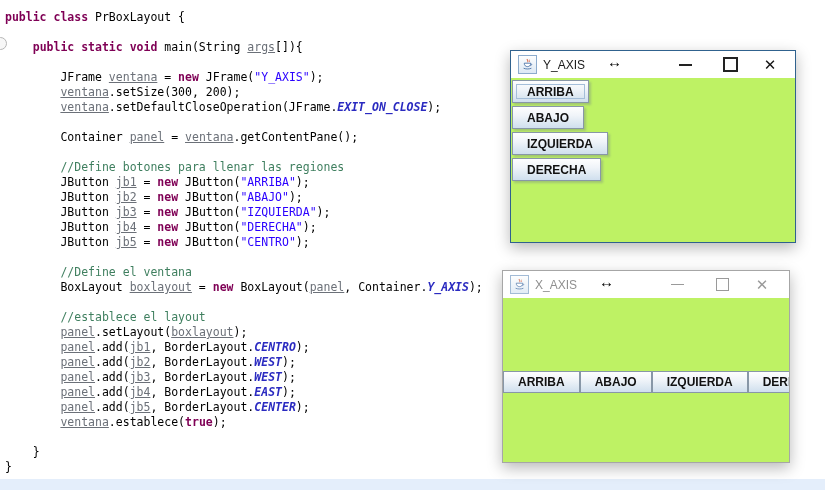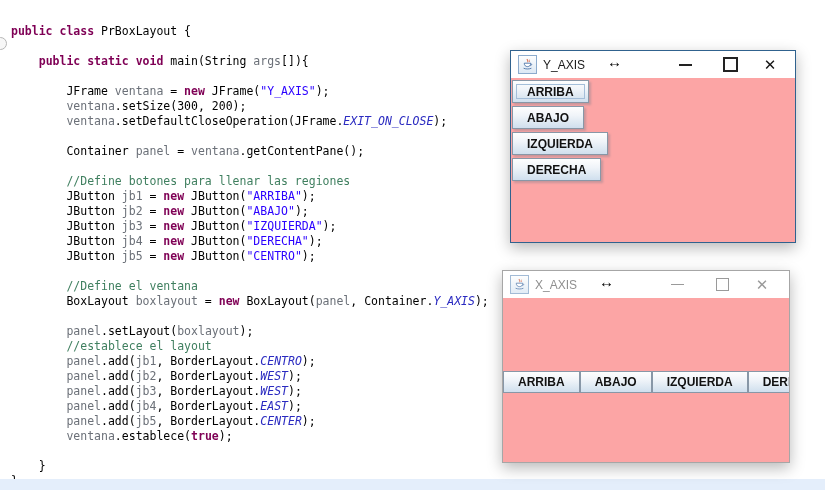--- a/index.html
+++ b/index.html
@@ -1,30 +1,30 @@
 <!DOCTYPE html>
 <html><head>
 <meta charset="utf-8">
 <style>
   html,body{margin:0;padding:0;background:#fff;}
   .screen{position:relative;width:825px;height:494px;background:#ffffff;overflow:hidden;
           font-family:"Liberation Sans",sans-serif;}
 
   
   .editor{position:absolute;inset:0;background:#fff;}
-  #code{position:absolute;left:5px;top:24px;right:0;
+  #code{position:absolute;left:5px;top:10px;right:0;
         font-family:"DejaVu Sans Mono","Liberation Mono",monospace;
-        font-size:11.5px;line-height:15px;margin-left:6px;}
+        font-size:11.5px;line-height:15px;}
   .line{height:15px;white-space:pre;}
   .tok-pl{color:#000000;}
   .tok-kw{color:#7f0055;font-weight:bold;}
   .tok-str{color:#2a00ff;}
   .tok-com{color:#3f7f5f;}
-  .tok-const{color:#2a2ac0;font-style:italic;font-weight:normal;}
-  .tok-var{color:#6b7078;}
+  .tok-const{color:#2a2ac0;font-style:italic;font-weight:bold;}
+  .tok-var{color:#6b7078;text-decoration:underline;}
   .current-line{position:absolute;left:0;right:0;top:479px;height:11px;background:#e4eefb;}
   .run-gutter{position:absolute;left:-6px;top:37px;width:11px;height:11px;border-radius:50%;
               background:#f7f7f7;border:1px solid #b5b5b5;}
 
   
   .win{position:absolute;background:#fff;box-shadow:0 5px 14px rgba(0,0,0,.28);}
   .win-active{border:1px solid #30628e;}
   .win-inactive{border:1px solid #a6a6a6;}
   .titlebar{position:relative;height:27px;background:#ffffff;display:flex;align-items:center;}
   .appicon{width:17px;height:17px;margin-left:7px;flex:none;border:1px solid #8cabcd;
@@ -34,21 +34,21 @@
   .win-inactive .title{color:#8f8f8f;}
   .cursor-glyph{position:absolute;left:96px;top:2px;font-size:15px;font-weight:bold;color:#000;}
   .ctrl{position:absolute;top:0;height:27px;width:34px;display:flex;align-items:center;justify-content:center;}
   .ctrl-min{left:157px;}  .ctrl-max{left:202px;}  .ctrl-close{left:242px;}
   .minbar{width:13px;height:2px;background:#222;}
   .maxbox{width:11px;height:11px;border:2px solid #222;}
   .ctrl-close{font-size:15px;color:#111;}
   .win-inactive .minbar{height:1px;background:#9a9a9a;}
   .win-inactive .maxbox{border:1px solid #9a9a9a;}
   .win-inactive .ctrl-close{color:#9a9a9a;}
-  .content{position:relative;background:#fca5a5;overflow:hidden;}
+  .content{position:relative;background:#bef264;overflow:hidden;}
   #win-y .content{height:164px;}
   #win-x .content{height:164px;}
 
   
   .swing-btn{box-sizing:border-box;border:1px solid #8897a7;color:#111;
              font-family:"Liberation Sans",sans-serif;font-size:12px;font-weight:bold;
              background:linear-gradient(180deg,#fefefe 0%,#f0f4f9 40%,#dde8f2 75%,#d0dfee 100%);
              display:flex;align-items:center;justify-content:center;
              padding:0 14px;box-shadow:2px 2px 2px rgba(110,120,135,.35);}
   .ycol{position:absolute;left:1px;top:2px;display:flex;flex-direction:column;align-items:flex-start;gap:3px;}
@@ -78,22 +78,22 @@
         <div class="line"><span class="tok-pl">        </span><span class="tok-com">//Define botones para llenar las regiones</span></div>
         <div class="line"><span class="tok-pl">        JButton </span><span class="tok-var">jb1</span><span class="tok-pl"> = </span><span class="tok-kw">new</span><span class="tok-pl"> JButton(</span><span class="tok-str">"ARRIBA"</span><span class="tok-pl">);</span></div>
         <div class="line"><span class="tok-pl">        JButton </span><span class="tok-var">jb2</span><span class="tok-pl"> = </span><span class="tok-kw">new</span><span class="tok-pl"> JButton(</span><span class="tok-str">"ABAJO"</span><span class="tok-pl">);</span></div>
         <div class="line"><span class="tok-pl">        JButton </span><span class="tok-var">jb3</span><span class="tok-pl"> = </span><span class="tok-kw">new</span><span class="tok-pl"> JButton(</span><span class="tok-str">"IZQUIERDA"</span><span class="tok-pl">);</span></div>
         <div class="line"><span class="tok-pl">        JButton </span><span class="tok-var">jb4</span><span class="tok-pl"> = </span><span class="tok-kw">new</span><span class="tok-pl"> JButton(</span><span class="tok-str">"DERECHA"</span><span class="tok-pl">);</span></div>
         <div class="line"><span class="tok-pl">        JButton </span><span class="tok-var">jb5</span><span class="tok-pl"> = </span><span class="tok-kw">new</span><span class="tok-pl"> JButton(</span><span class="tok-str">"CENTRO"</span><span class="tok-pl">);</span></div>
         <div class="line"></div>
         <div class="line"><span class="tok-pl">        </span><span class="tok-com">//Define el ventana</span></div>
         <div class="line"><span class="tok-pl">        BoxLayout </span><span class="tok-var">boxlayout</span><span class="tok-pl"> = </span><span class="tok-kw">new</span><span class="tok-pl"> BoxLayout(</span><span class="tok-var">panel</span><span class="tok-pl">, Container.</span><span class="tok-const">Y_AXIS</span><span class="tok-pl">);</span></div>
         <div class="line"></div>
+        <div class="line"><span class="tok-pl">        </span><span class="tok-com">//establece el layout</span></div>
         <div class="line"><span class="tok-pl">        </span><span class="tok-var">panel</span><span class="tok-pl">.setLayout(</span><span class="tok-var">boxlayout</span><span class="tok-pl">);</span></div>
-        <div class="line"><span class="tok-pl">        </span><span class="tok-com">//establece el layout</span></div>
         <div class="line"><span class="tok-pl">        </span><span class="tok-var">panel</span><span class="tok-pl">.add(</span><span class="tok-var">jb1</span><span class="tok-pl">, BorderLayout.</span><span class="tok-const">CENTRO</span><span class="tok-pl">);</span></div>
         <div class="line"><span class="tok-pl">        </span><span class="tok-var">panel</span><span class="tok-pl">.add(</span><span class="tok-var">jb2</span><span class="tok-pl">, BorderLayout.</span><span class="tok-const">WEST</span><span class="tok-pl">);</span></div>
         <div class="line"><span class="tok-pl">        </span><span class="tok-var">panel</span><span class="tok-pl">.add(</span><span class="tok-var">jb3</span><span class="tok-pl">, BorderLayout.</span><span class="tok-const">WEST</span><span class="tok-pl">);</span></div>
         <div class="line"><span class="tok-pl">        </span><span class="tok-var">panel</span><span class="tok-pl">.add(</span><span class="tok-var">jb4</span><span class="tok-pl">, BorderLayout.</span><span class="tok-const">EAST</span><span class="tok-pl">);</span></div>
         <div class="line"><span class="tok-pl">        </span><span class="tok-var">panel</span><span class="tok-pl">.add(</span><span class="tok-var">jb5</span><span class="tok-pl">, BorderLayout.</span><span class="tok-const">CENTER</span><span class="tok-pl">);</span></div>
         <div class="line"><span class="tok-pl">        </span><span class="tok-var">ventana</span><span class="tok-pl">.establece(</span><span class="tok-kw">true</span><span class="tok-pl">);</span></div>
         <div class="line"></div>
         <div class="line"><span class="tok-pl">    }</span></div>
         <div class="line"><span class="tok-pl">}</span></div>
       </div>

